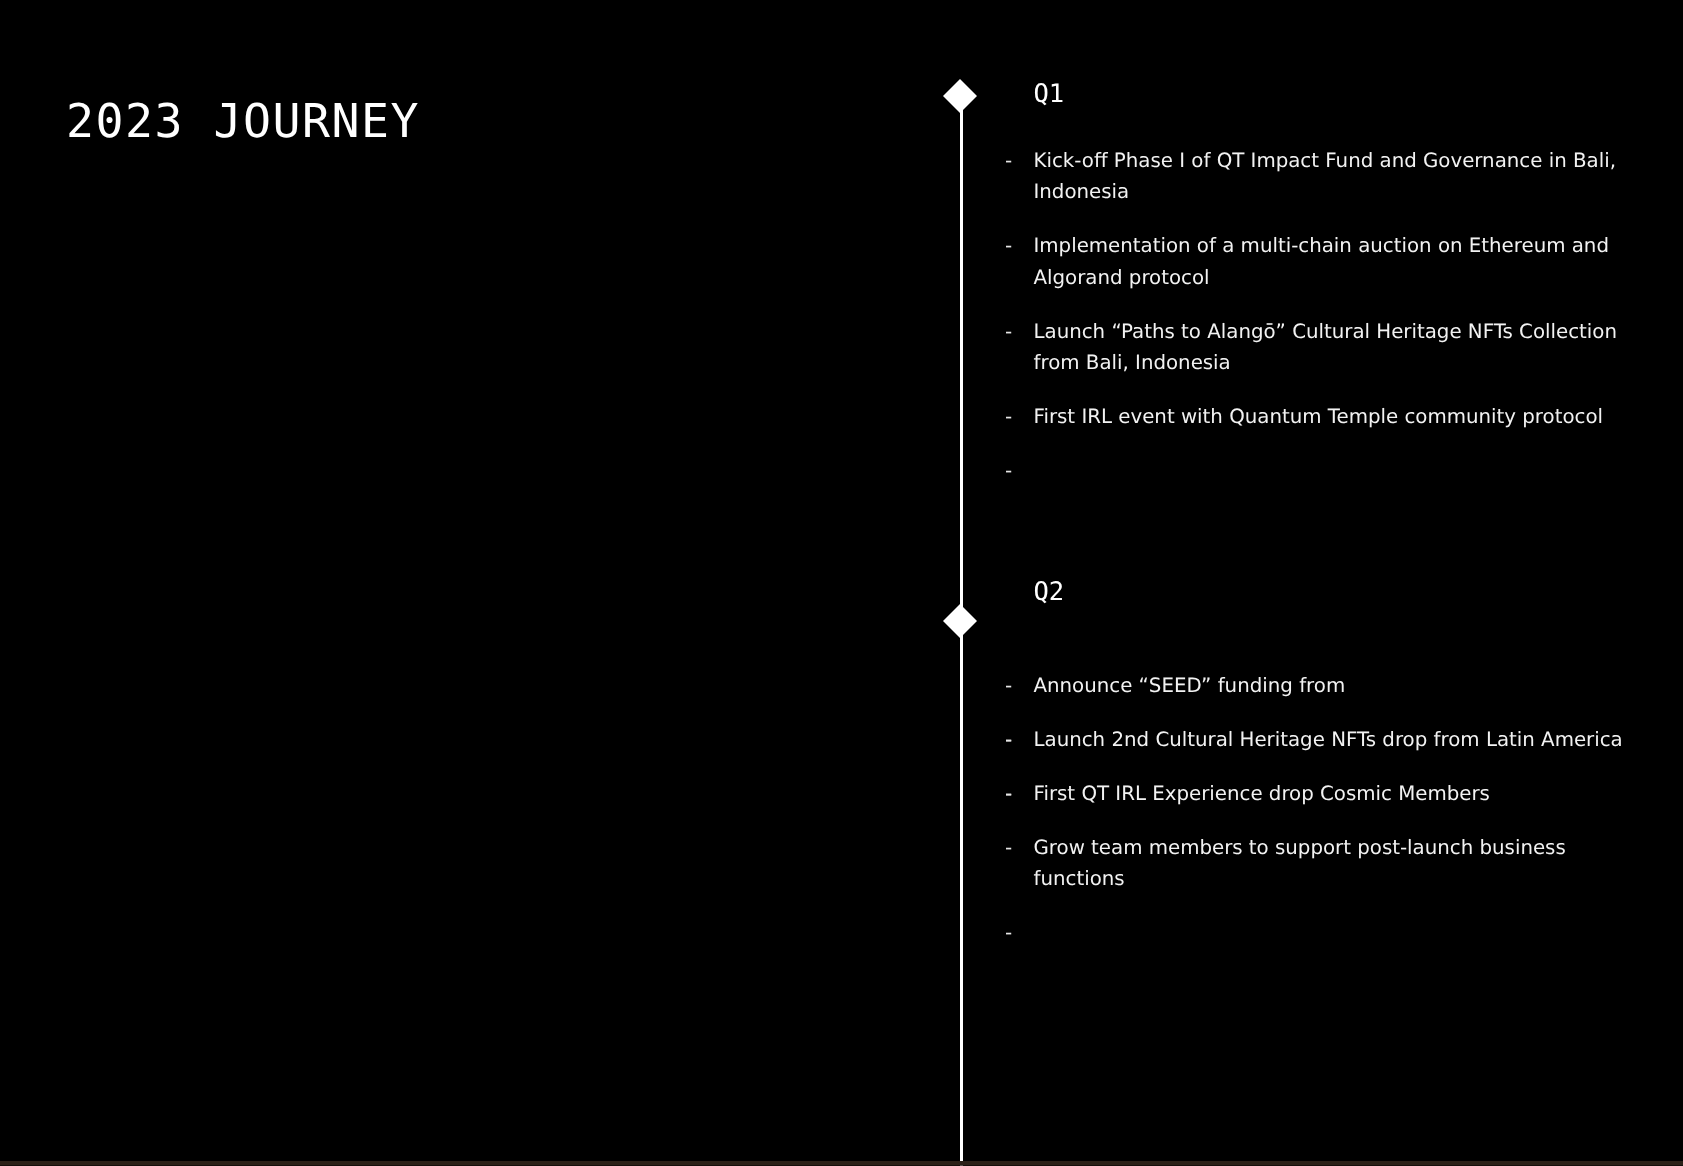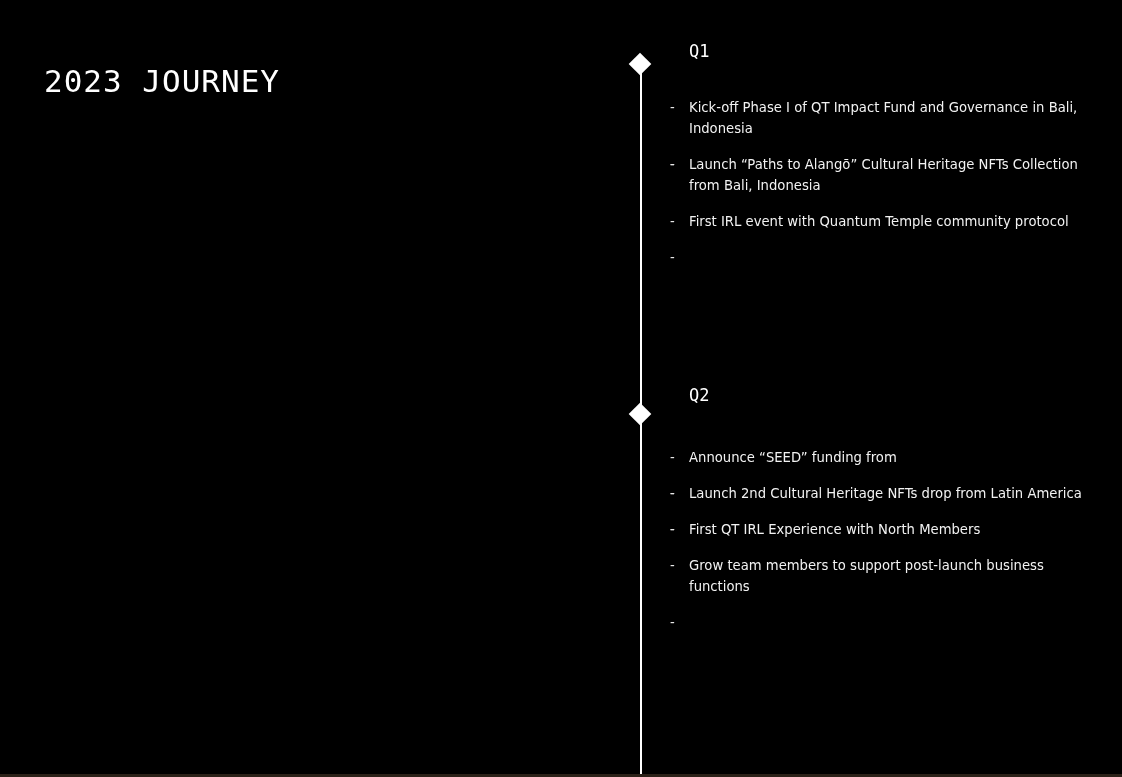--- a/index.html
+++ b/index.html
@@ -83,34 +83,34 @@
   }
 </style>
 </head>
 <body>
 
 <h1 class="title">2023 JOURNEY</h1>
 
 <div class="timeline-line"></div>
 
 <div class="quarter-marker" style="top:56px;"></div>
-<div class="quarter-label" style="top:40px;text-align:center;">Q1</div>
+<div class="quarter-label" style="top:52px;text-align:center;">Q1</div>
 <ul class="items" style="top:97px;">
   <li class="item"><span class="dash">-</span><span>Kick-off Phase I of QT Impact Fund and Governance in Bali, Indonesia</span></li>
-  <li class="item"><span class="dash">-</span></li>
+  <li class="item"><span class="dash">-</span><span>Implementation of a multi-chain auction on Ethereum and Algorand protocol</span></li>
   <li class="item"><span class="dash">-</span><span>Launch “Paths to Alangō” Cultural Heritage NFTs Collection from Bali, Indonesia</span></li>
   <li class="item"><span class="dash">-</span><span>First IRL event with Quantum Temple community protocol</span></li>
   <li class="item"><span class="dash">-</span></li>
 </ul>
 
 <div class="quarter-marker" style="top:406px;"></div>
 <div class="quarter-label" style="top:384px;">Q2</div>
 <ul class="items" style="top:447px;">
   <li class="item"><span class="dash">-</span><span>Announce “SEED” funding from</span></li>
   <li class="item"><span class="dash">-</span></li>
   <li class="item"><span class="dash">-</span><span>Launch 2nd Cultural Heritage NFTs drop from Latin America</span></li>
   <li class="item"><span class="dash">-</span></li>
-  <li class="item"><span class="dash">-</span><span>First QT IRL Experience with North Members</span></li>
+  <li class="item"><span class="dash">-</span><span>First QT IRL Experience drop Cosmic Members</span></li>
   <li class="item"><span class="dash">-</span><span>Grow team members to support post-launch business functions</span></li>
   <li class="item"><span class="dash">-</span></li>
 </ul>
 
 <div class="bottom-strip"></div>
 
 </body></html>

